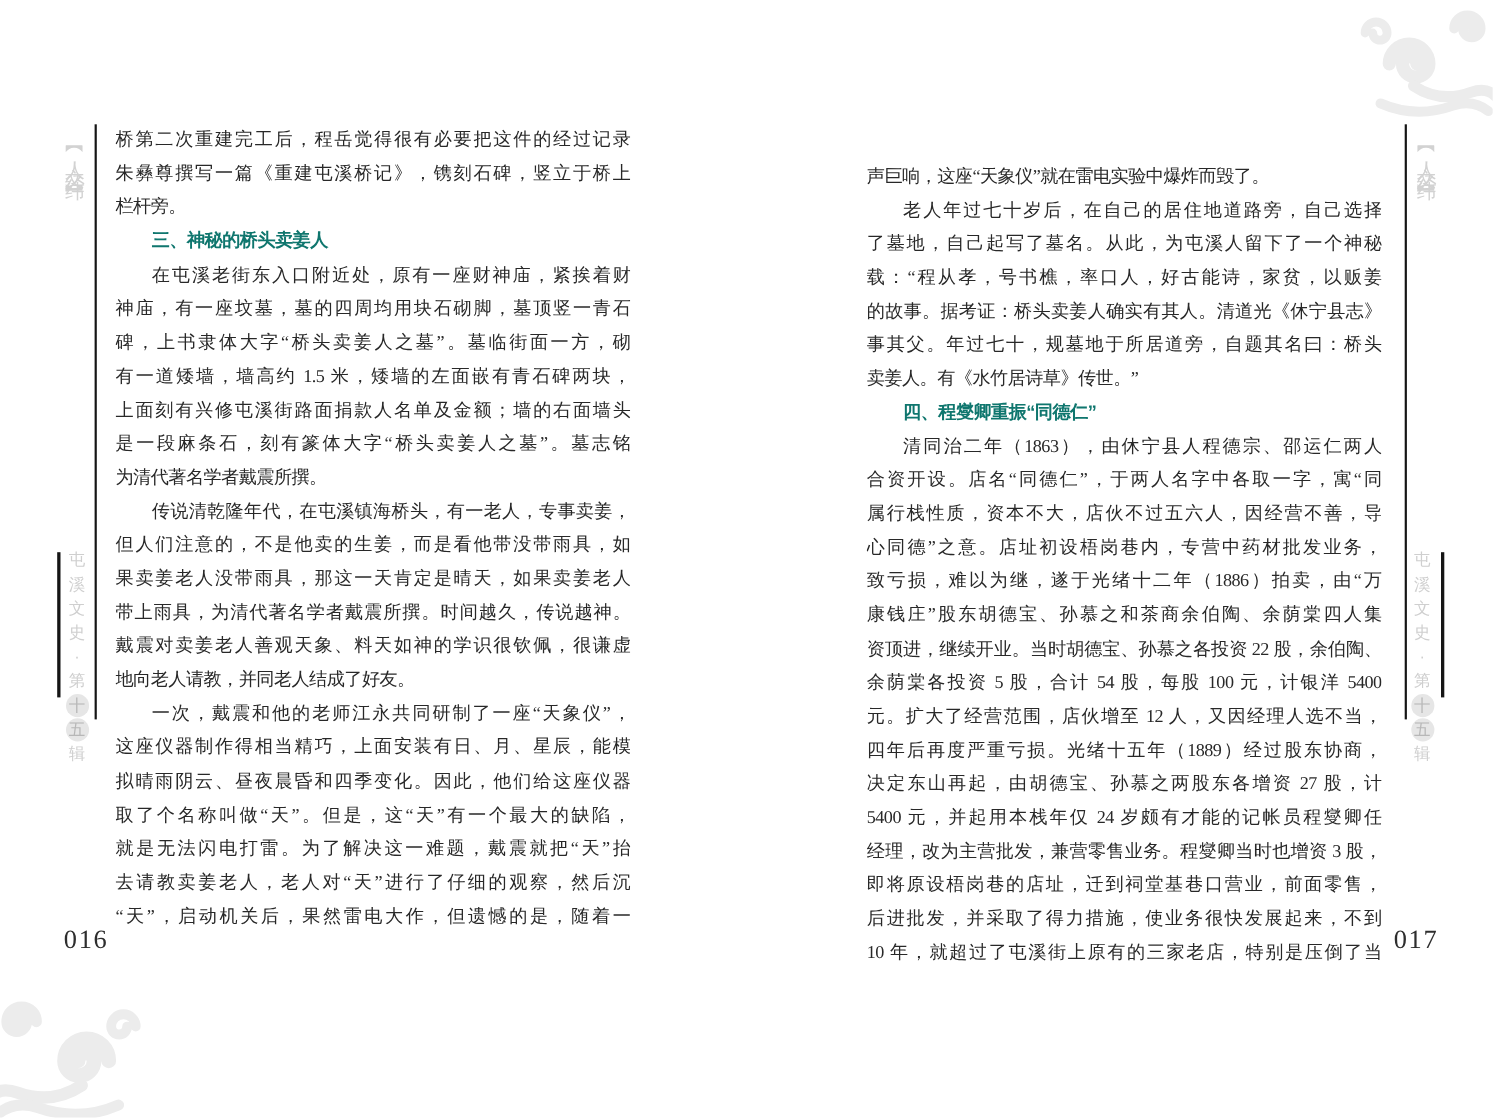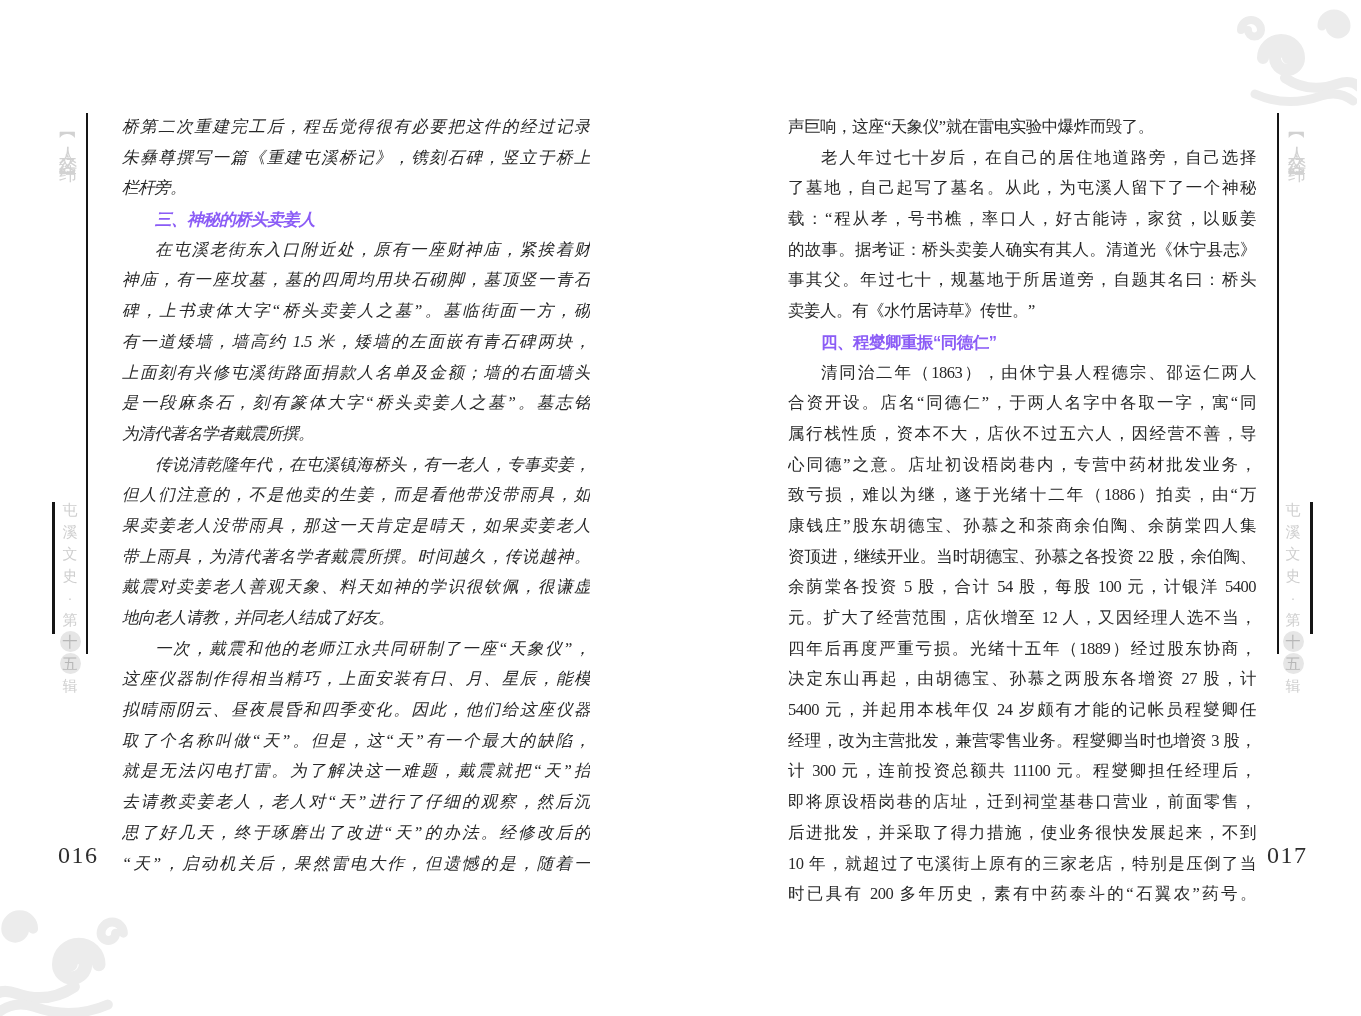--- a/index.html
+++ b/index.html
@@ -7,32 +7,32 @@
     width:1361px;height:1016px;position:relative;overflow:hidden;
     background:#ffffff;
     font-family:"Liberation Serif","DejaVu Serif",serif;
   }
   
   .text-col{
     position:absolute;top:112px;width:468px;
     font-size:16.5px;letter-spacing:-0.5px;line-height:30.7px;
     color:#282828;
   }
-  .col-left{left:122px;font-style:italic;}
-  .col-right{left:788px;}
+  .col-left{left:105px;}
+  .col-right{left:788px;margin-top:33px;}
   .line{
     height:30.7px;overflow:hidden;
     text-align:justify;text-align-last:justify;
   }
   .line.last{text-align:left;text-align-last:left;}
   .line.first{text-indent:2em;}
   .line.heading{
     text-indent:2em;text-align:center;text-align-last:left;
     font-family:"Liberation Sans","DejaVu Sans",sans-serif;
-    font-weight:700;color:#8b5cf6;
+    font-weight:700;color:#0f766e;
   }
   
   .vrule{position:absolute;background:#151515;}
   .rule-long{width:2px;top:113px;height:541px;}
   .rule-short{width:3px;top:502px;height:132px;}
   .cat-label{
     position:absolute;top:126px;
     writing-mode:vertical-rl;
     font-family:"Liberation Sans","DejaVu Sans",sans-serif;
     font-size:18px;letter-spacing:6px;color:#d2d2d2;
@@ -128,21 +128,20 @@
       <div class="line body">果卖姜老人没带雨具，那这一天肯定是晴天，如果卖姜老人</div>
       <div class="line body">带上雨具，为清代著名学者戴震所撰。时间越久，传说越神。</div>
       <div class="line body">戴震对卖姜老人善观天象、料天如神的学识很钦佩，很谦虚</div>
       <div class="line last">地向老人请教，并同老人结成了好友。</div>
       <div class="line first">一次，戴震和他的老师江永共同研制了一座“天象仪”，</div>
       <div class="line body">这座仪器制作得相当精巧，上面安装有日、月、星辰，能模</div>
       <div class="line body">拟晴雨阴云、昼夜晨昏和四季变化。因此，他们给这座仪器</div>
       <div class="line body">取了个名称叫做“天”。但是，这“天”有一个最大的缺陷，</div>
       <div class="line body">就是无法闪电打雷。为了解决这一难题，戴震就把“天”抬</div>
       <div class="line body">去请教卖姜老人，老人对“天”进行了仔细的观察，然后沉</div>
-      <div class="line body">思了好几天，终于琢磨出了改进“天”的办法。经修改后的</div>
       <div class="line body">“天”，启动机关后，果然雷电大作，但遗憾的是，随着一</div>
     </div>
   <div class="text-col col-right">
       <div class="line last">声巨响，这座“天象仪”就在雷电实验中爆炸而毁了。</div>
       <div class="line first">老人年过七十岁后，在自己的居住地道路旁，自己选择</div>
       <div class="line body">了墓地，自己起写了墓名。从此，为屯溪人留下了一个神秘</div>
       <div class="line body">载：“程从孝，号书樵，率口人，好古能诗，家贫，以贩姜</div>
       <div class="line body">的故事。据考证：桥头卖姜人确实有其人。清道光《休宁县志》</div>
       <div class="line body">事其父。年过七十，规墓地于所居道旁，自题其名曰：桥头</div>
       <div class="line last">卖姜人。有《水竹居诗草》传世。”</div>
@@ -153,20 +152,18 @@
       <div class="line body">心同德”之意。店址初设梧岗巷内，专营中药材批发业务，</div>
       <div class="line body">致亏损，难以为继，遂于光绪十二年（1886）拍卖，由“万</div>
       <div class="line body">康钱庄”股东胡德宝、孙慕之和茶商余伯陶、余荫棠四人集</div>
       <div class="line body">资顶进，继续开业。当时胡德宝、孙慕之各投资 22 股，余伯陶、</div>
       <div class="line body">余荫棠各投资 5 股，合计 54 股，每股 100 元，计银洋 5400</div>
       <div class="line body">元。扩大了经营范围，店伙增至 12 人，又因经理人选不当，</div>
       <div class="line body">四年后再度严重亏损。光绪十五年（1889）经过股东协商，</div>
       <div class="line body">决定东山再起，由胡德宝、孙慕之两股东各增资 27 股，计</div>
       <div class="line body">5400 元，并起用本栈年仅 24 岁颇有才能的记帐员程燮卿任</div>
       <div class="line body">经理，改为主营批发，兼营零售业务。程燮卿当时也增资 3 股，</div>
-      <div class="line body">计 300 元，连前投资总额共 11100 元。程燮卿担任经理后，</div>
       <div class="line body">即将原设梧岗巷的店址，迁到祠堂基巷口营业，前面零售，</div>
       <div class="line body">后进批发，并采取了得力措施，使业务很快发展起来，不到</div>
       <div class="line body">10 年，就超过了屯溪街上原有的三家老店，特别是压倒了当</div>
-      <div class="line body">时已具有 200 多年历史，素有中药泰斗的“石翼农”药号。</div>
     </div>
 
 </div>
 
 </body></html>

